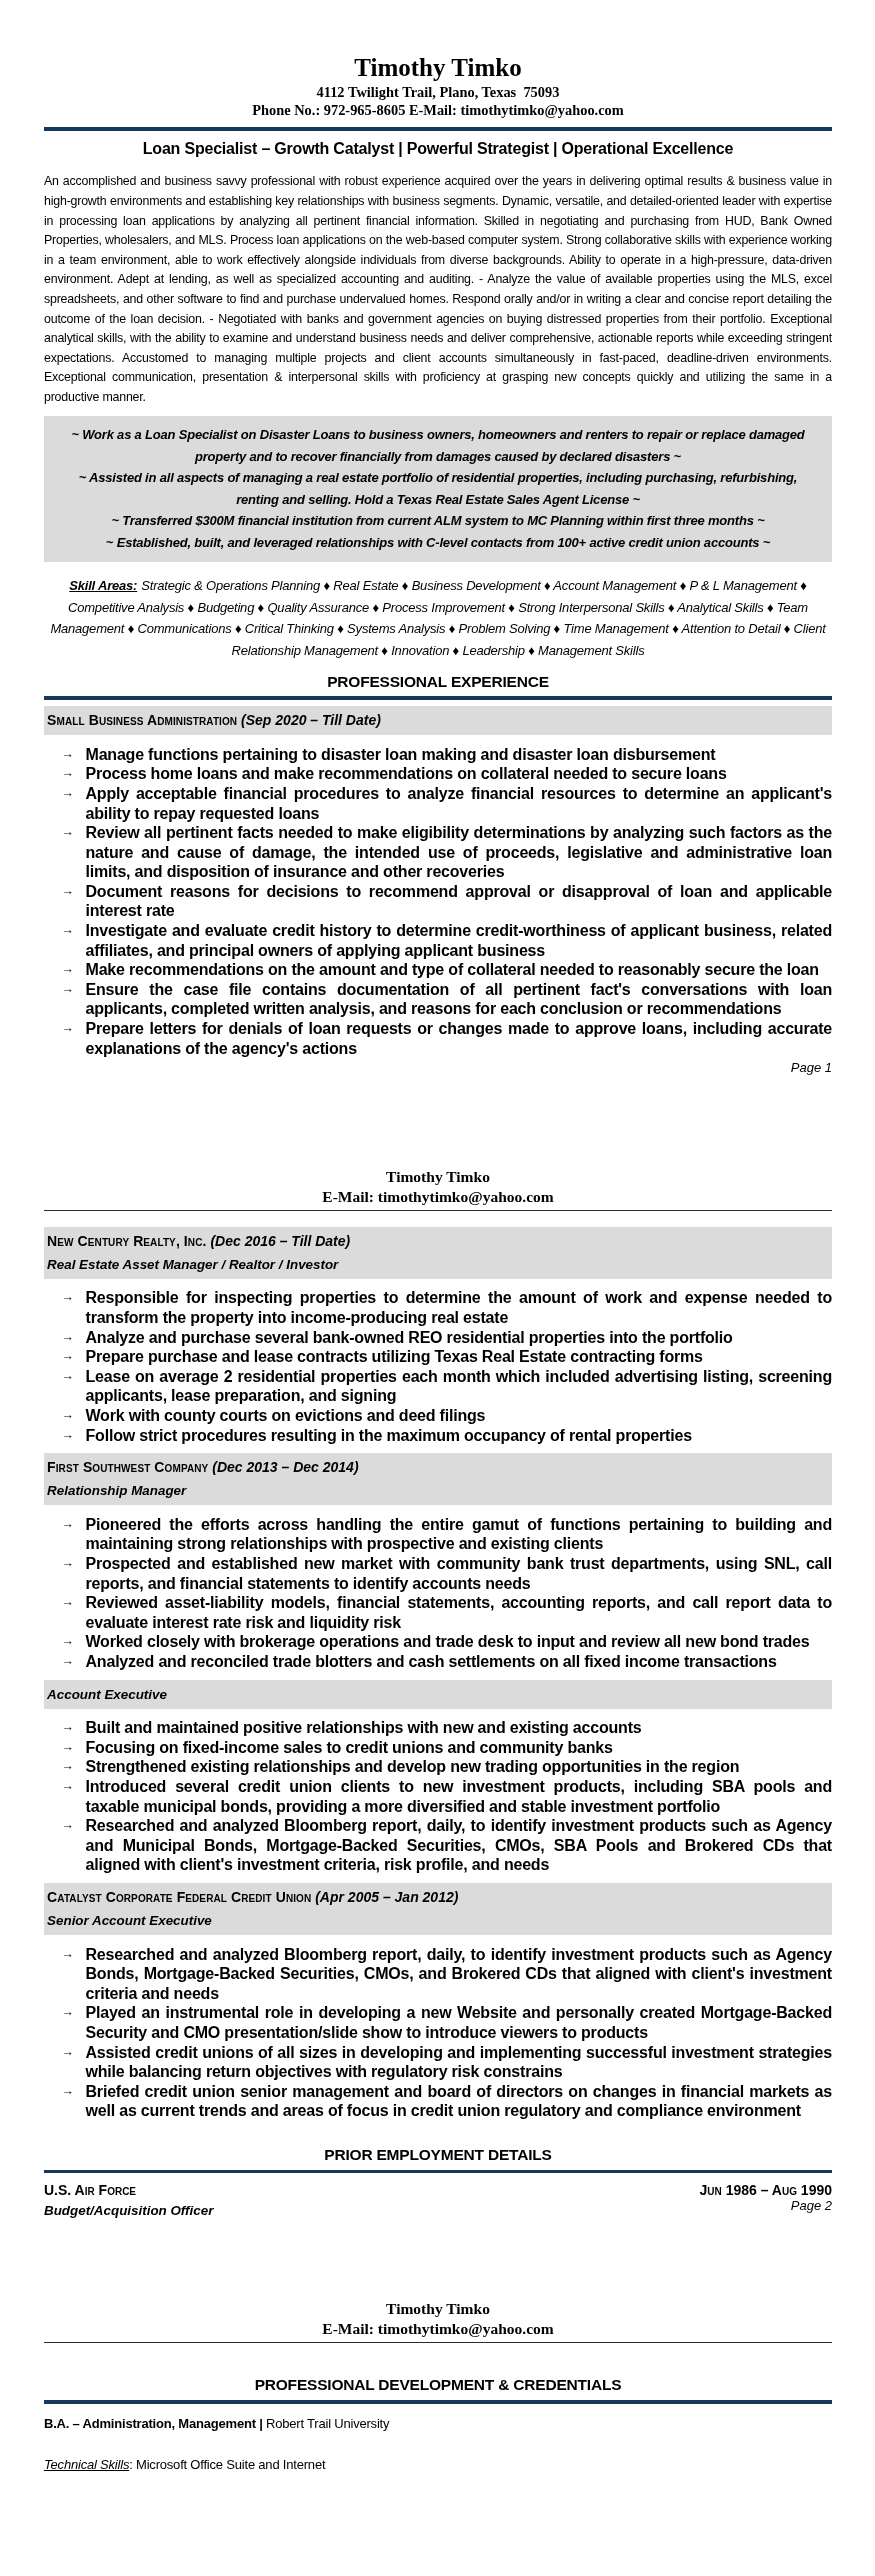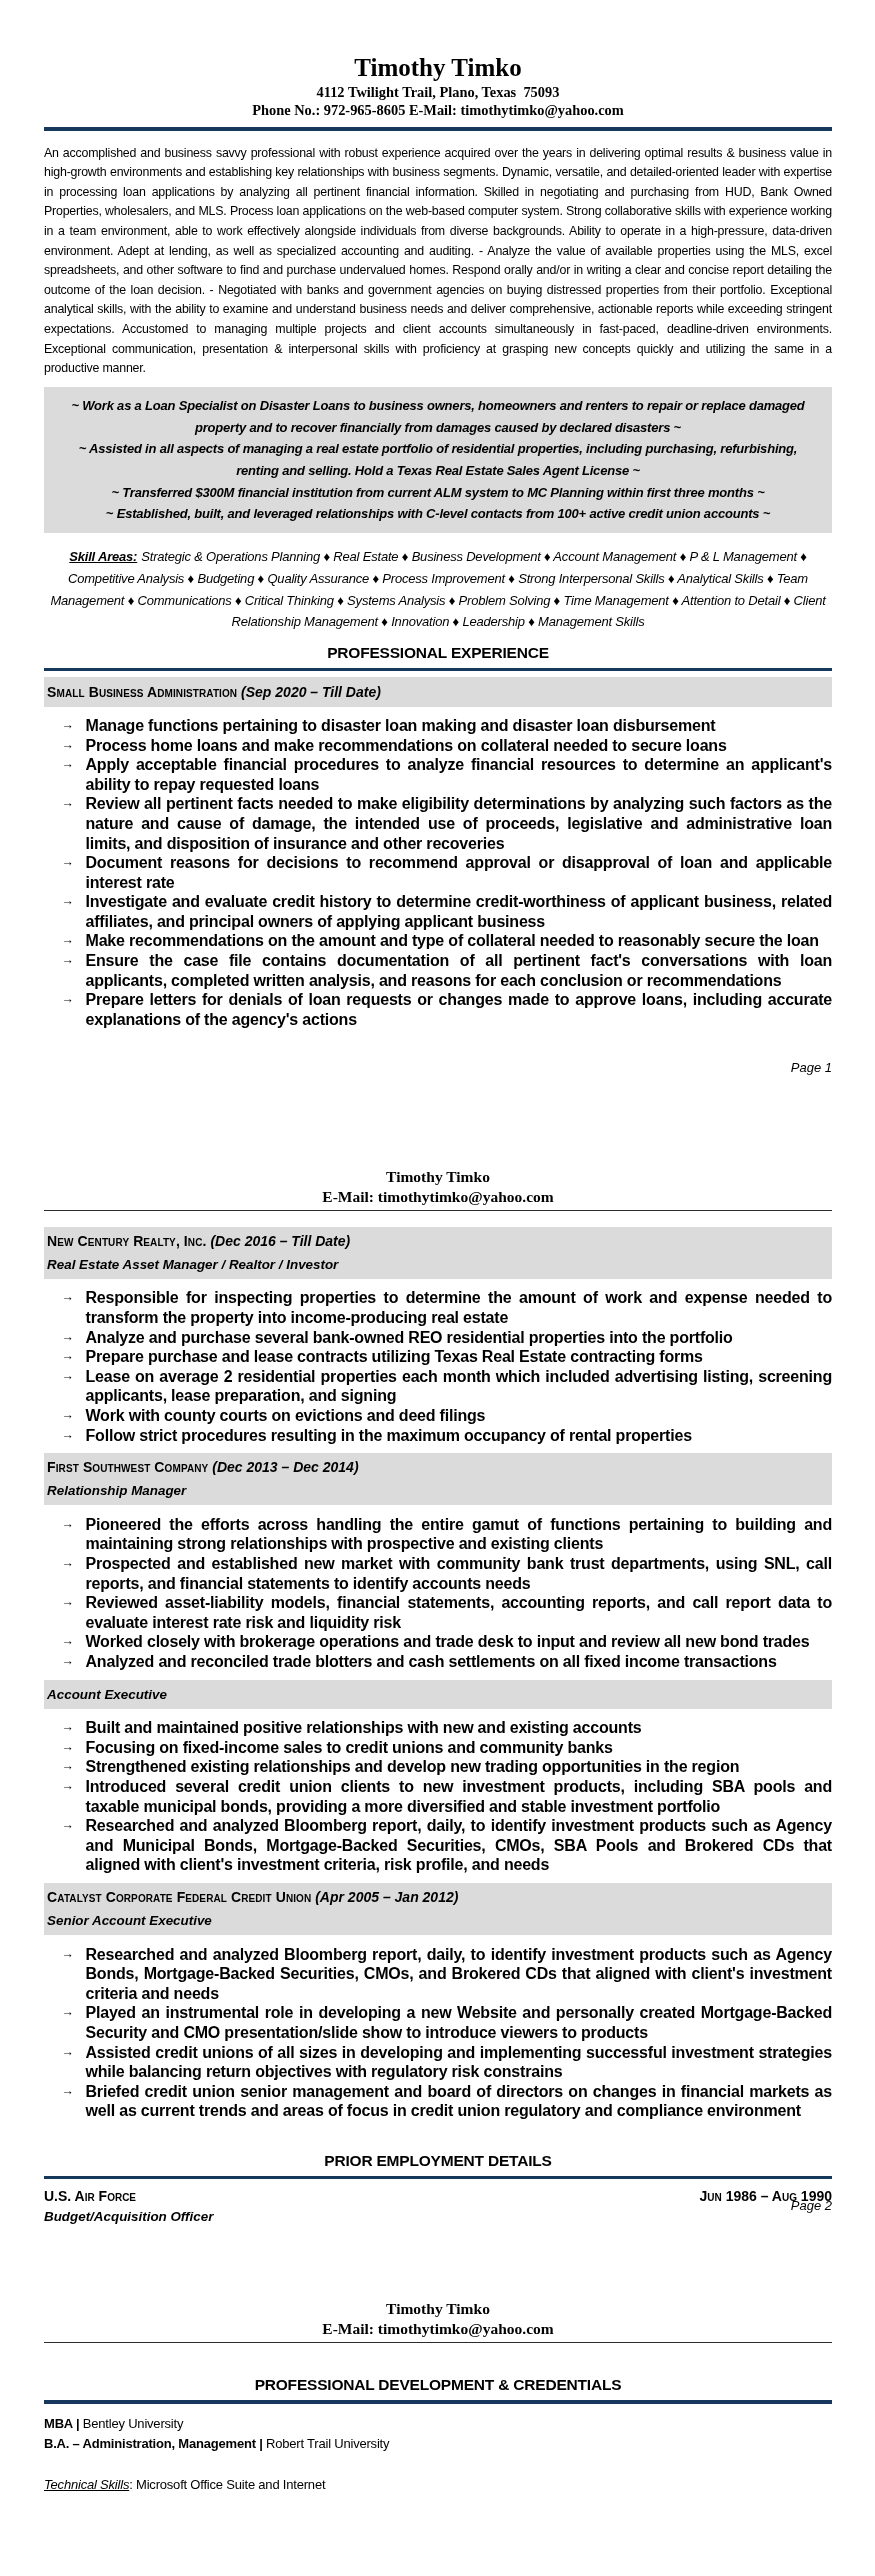--- a/index.html
+++ b/index.html
@@ -65,20 +65,21 @@
 </style>
 </head>
 <body>
 
 <div class="page" id="p1">
   <div class="doc-name">Timothy Timko</div>
   <div class="doc-sub">4112 Twilight Trail, Plano, Texas  75093</div>
   <div class="doc-sub">Phone No.: 972-965-8605 E-Mail: timothytimko@yahoo.com</div>
   <div class="rule-blue-thick"></div>
 
+  <div class="headline">Loan Specialist – Growth Catalyst | Powerful Strategist | Operational Excellence</div>
 
   <div class="bodytxt summary">An accomplished and business savvy professional with robust experience acquired over the years in delivering optimal results &amp; business value in high-growth environments and establishing key relationships with business segments. Dynamic, versatile, and detailed-oriented leader with expertise in processing loan applications by analyzing all pertinent financial information. Skilled in negotiating and purchasing from HUD, Bank Owned Properties, wholesalers, and MLS. Process loan applications on the web-based computer system. Strong collaborative skills with experience working in a team environment, able to work effectively alongside individuals from diverse backgrounds. Ability to operate in a high-pressure, data-driven environment. Adept at lending, as well as specialized accounting and auditing. - Analyze the value of available properties using the MLS, excel spreadsheets, and other software to find and purchase undervalued homes. Respond orally and/or in writing a clear and concise report detailing the outcome of the loan decision. - Negotiated with banks and government agencies on buying distressed properties from their portfolio. Exceptional analytical skills, with the ability to examine and understand business needs and deliver comprehensive, actionable reports while exceeding stringent expectations. Accustomed to managing multiple projects and client accounts simultaneously in fast-paced, deadline-driven environments. Exceptional communication, presentation &amp; interpersonal skills with proficiency at grasping new concepts quickly and utilizing the same in a productive manner.</div>
 
   <div class="hl-box">
     <div class="hl-item">~ Work as a Loan Specialist on Disaster Loans to business owners, homeowners and renters to repair or replace damaged property and to recover financially from damages caused by declared disasters ~</div>
     <div class="hl-item">~ Assisted in all aspects of managing a real estate portfolio of residential properties, including purchasing, refurbishing, renting and selling. Hold a Texas Real Estate Sales Agent License ~</div>
     <div class="hl-item">~ Transferred $300M financial institution from current ALM system to MC Planning within first three months ~</div>
     <div class="hl-item">~ Established, built, and leveraged relationships with C-level contacts from 100+ active credit union accounts ~</div>
   </div>
 
@@ -239,41 +240,40 @@
     <div class="bullet">
         <span class="arrow">→</span>
         <div class="btext">Assisted credit unions of all sizes in developing and implementing successful investment strategies while balancing return objectives with regulatory risk constrains</div>
       </div>
     <div class="bullet">
         <span class="arrow">→</span>
         <div class="btext">Briefed credit union senior management and board of directors on changes in financial markets as well as current trends and areas of focus in credit union regulatory and compliance environment</div>
       </div>
   </div>
 
-  <div class="sec-head" style="margin-top:30px;">PRIOR EMPLOYMENT DETAILS</div>
+  <div class="sec-head" style="margin-top:24px;">PRIOR EMPLOYMENT DETAILS</div>
   <div class="rule-blue"></div>
   <div class="prior-row">
     <span class="prior-co">U.S. Air Force</span>
     <span class="prior-dates">Jun 1986 – Aug 1990</span>
   </div>
   <div class="prior-role">Budget/Acquisition Officer</div>
 </div>
 
 <div class="footer" id="f2">Page 2</div>
 
 <div class="page" id="p3">
   <div class="pg-name">Timothy Timko</div>
   <div class="pg-name">E-Mail: timothytimko@yahoo.com</div>
   <div class="rule-thin"></div>
 
   <div class="sec-head" style="margin-top:32px;">PROFESSIONAL DEVELOPMENT &amp; CREDENTIALS</div>
   <div class="rule-blue"></div>
 
   <div class="cred-block">
-    <div class="cred-line"><span class="cred-bold">MBA |</span><span> Bentley University</span></div>
     <div class="cred-line"><span class="cred-bold">B.A. – Administration, Management |</span><span> Robert Trail University</span></div>
   </div>
 
   <div class="tech-line">
     <span class="tech-label">Technical Skills</span><span>: Microsoft Office Suite and Internet</span>
   </div>
 </div>
 
 
 </body></html>

